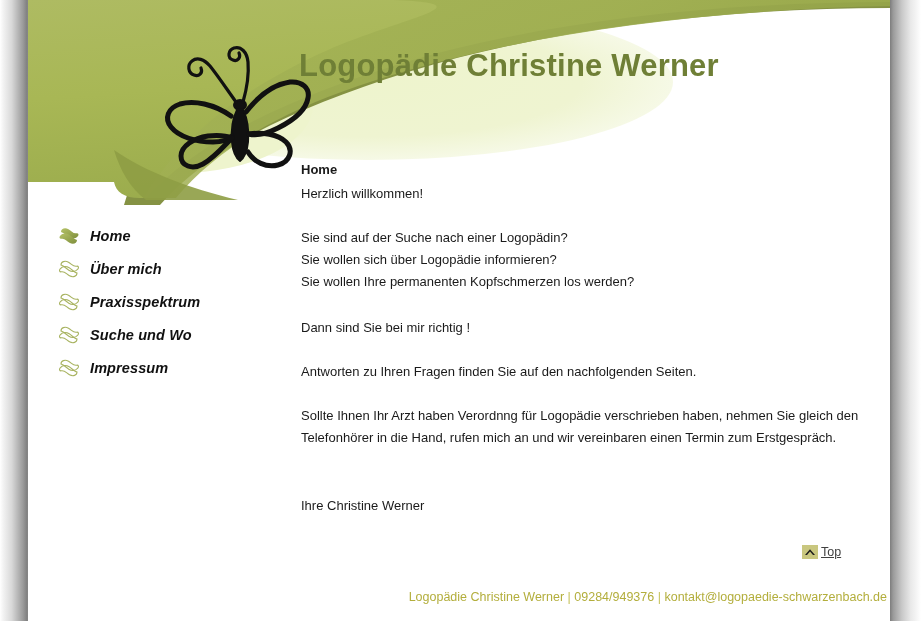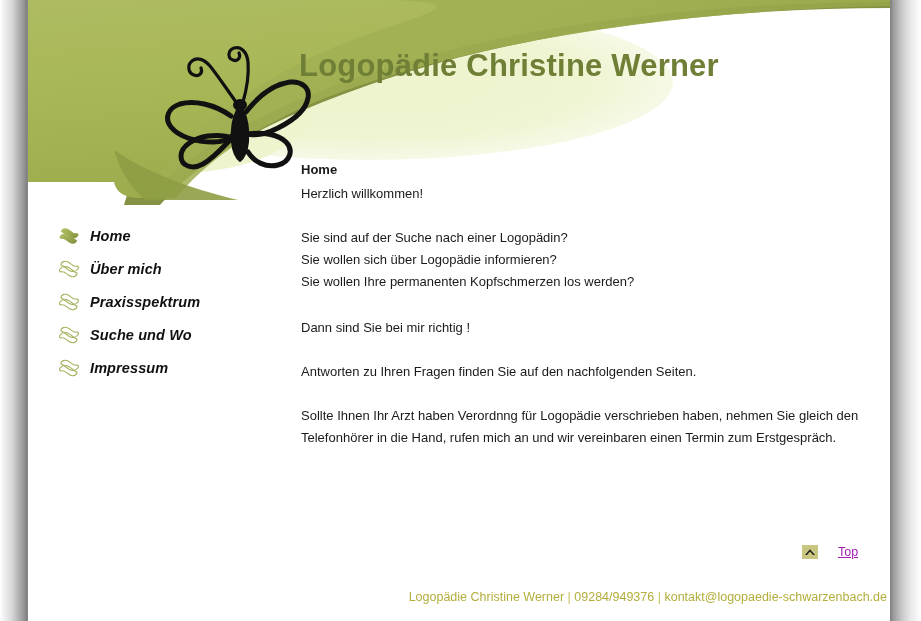--- a/index.html
+++ b/index.html
@@ -150,23 +150,23 @@
     z-index: 25;
     cursor: pointer;
   }
   .top-icon {
     width: 16px;
     height: 14px;
     display: block;
     flex: 0 0 16px;
   }
   .top-label {
-    margin-left: 20px;
+    margin-left: 3px;
     font-size: 12.5px;
-    color: #a21caf;
+    color: #404040;
     text-decoration: underline;
     font-family: "Liberation Sans", sans-serif;
     line-height: 14px;
     text-align: center;
   }
 
   
   .footer {
     position: absolute;
     left: 0;
@@ -367,20 +367,21 @@
 
     <p>Antworten zu Ihren Fragen finden Sie auf den nachfolgenden Seiten.</p>
 
     <div class="spacer-22"></div>
 
     <p class="line">Sollte Ihnen Ihr Arzt  haben Verordnng für Logopädie verschrieben haben, nehmen Sie gleich den</p>
     <p class="line">Telefonhörer in die Hand, rufen mich an und wir vereinbaren einen Termin zum Erstgespräch.</p>
 
     <div class="spacer-46"></div>
 
+    <p>Ihre Christine Werner</p>
 
   </main>
 
   <a class="top-link" href="#">
     <span class="top-icon">
       <svg width="16" height="14" viewBox="0 0 16 14" xmlns="http://www.w3.org/2000/svg">
         <rect x="0" y="0" width="16" height="14" fill="#c9c77f"></rect>
         <path d="M3,10 L8,4.2 L13,10 L11,10 L8,6.6 L5,10 Z" fill="#1d1d1d"></path>
       </svg>
     </span>

